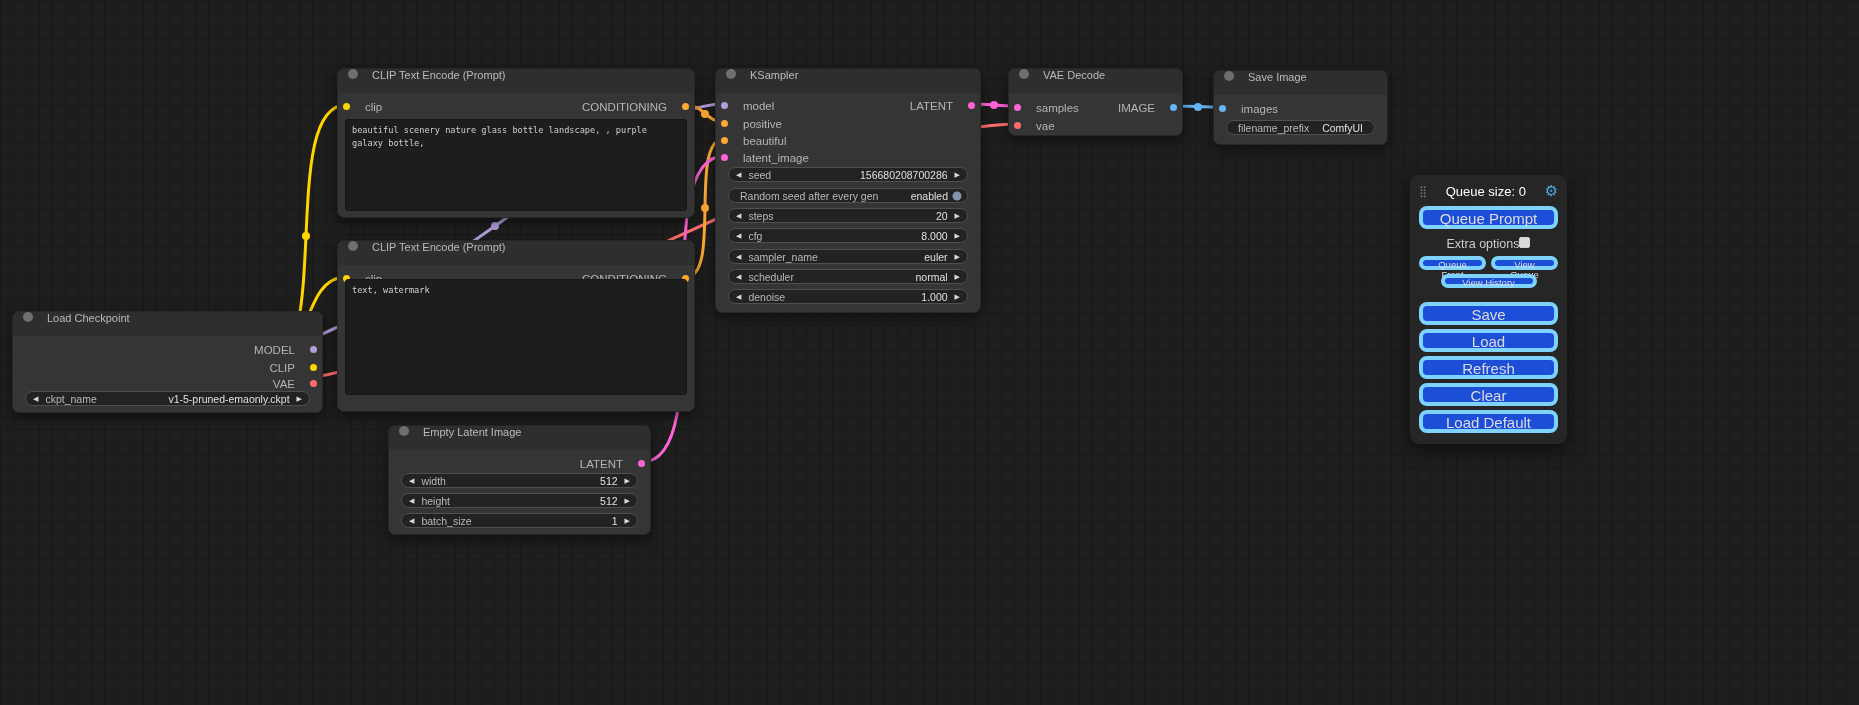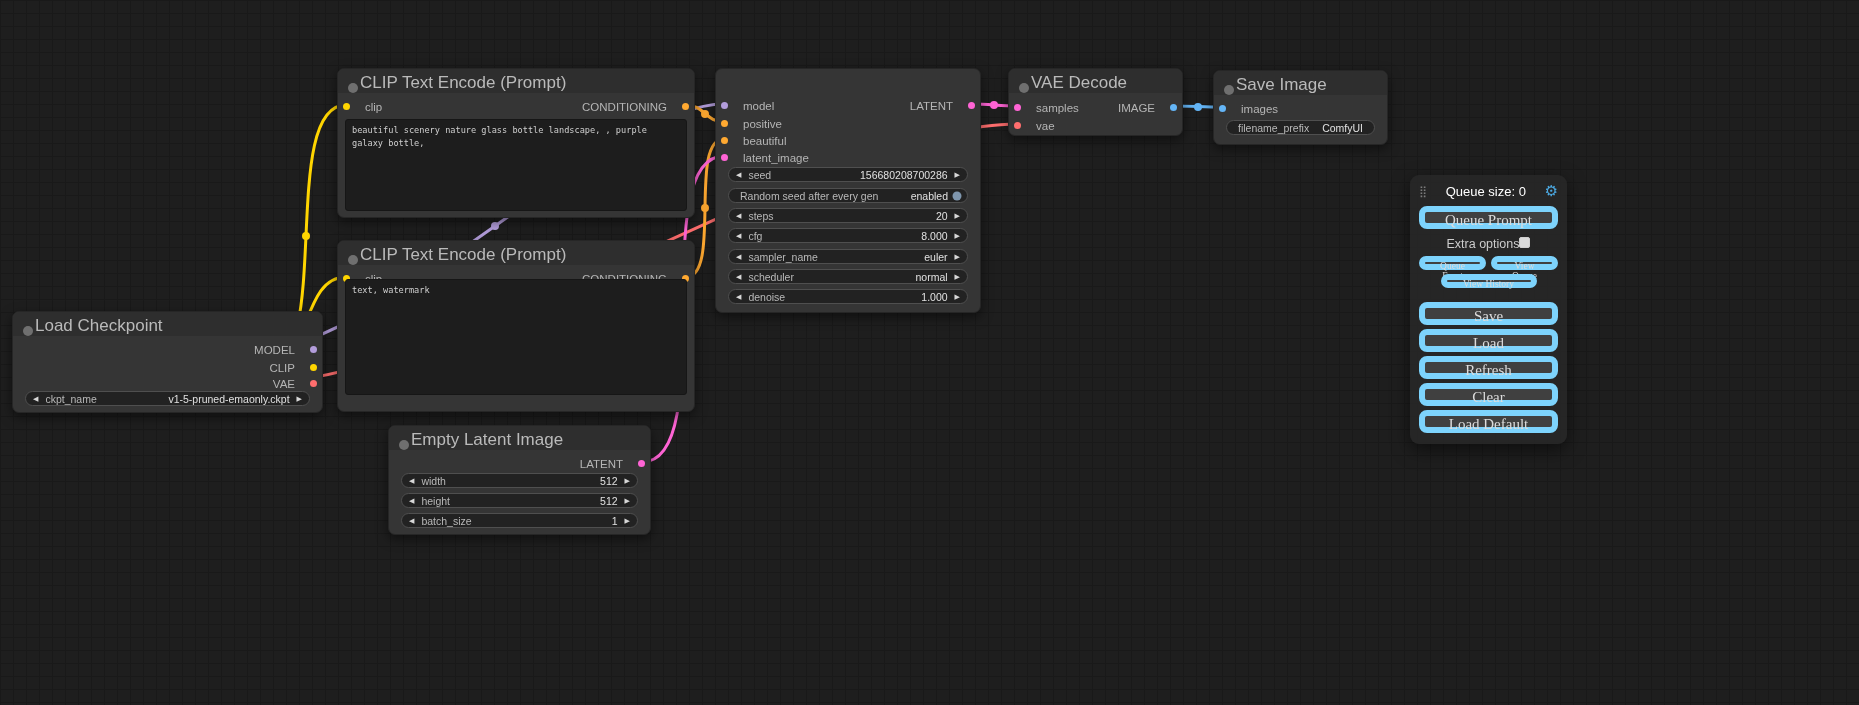--- a/index.html
+++ b/index.html
@@ -15,22 +15,22 @@
     background-size:13px 13px,13px 13px,130px 130px,130px 130px;
   }
   svg.wires { position:absolute; left:0; top:0; z-index:1; }
   svg.wires path { fill:none; stroke-width:3; stroke-linecap:round; }
   .node {
     position:absolute; z-index:2; background:#353535; border-radius:7px;
     border:1px solid #262626; box-shadow:0 4px 12px rgba(0,0,0,.5);
   }
   .node-title {
     height:24px; background:#2e2e2e; border-radius:6px 6px 0 0;
-    display:flex; align-items:flex-end; gap:2px; padding:0 10px;
-    font-size:17px; color:#bababa;
+    display:flex; align-items:flex-start; gap:14px; padding:0 10px;
+    font-size:11px; color:#bababa;
   }
   .collapse-dot { width:10px; height:10px; border-radius:50%; background:#6f6f6f; flex:none; }
   .slot { position:absolute; display:flex; align-items:center; gap:14px; height:17px; font-size:11.5px; color:#b5b5b5; white-space:nowrap; }
   .slot.in { left:4px; } .slot.out { right:4px; }
   .pdot { display:block; flex:none; }
   .widget {
     position:absolute; left:12px; right:12px; height:15px;
     background:#222; border:1px solid #4f4f4f; border-radius:8px;
     display:flex; align-items:center; padding:0 7px; font-size:10.5px; color:#c6c6c6; white-space:nowrap;
   }
@@ -48,22 +48,22 @@
   .queue-panel {
     position:absolute; left:1410px; top:175px; width:157px; z-index:3;
     background:rgba(38,38,38,.97); border-radius:9px; box-shadow:0 6px 18px rgba(0,0,0,.55);
     padding:7px 9px 11px; display:flex; flex-direction:column;
   }
   .qp-header { display:flex; align-items:center; margin-bottom:6px; }
   .drag-handle { color:#7d7d7d; font-size:11px; cursor:grab; }
   .queue-size { flex:1; text-align:center; color:#ffffff; font-size:13px; }
   .gear { color:#4ba8e1; font-size:15px; cursor:pointer; }
   .qp-btn {
-    background:#404040; border:6px solid #7dd3fc; border-radius:8px;
-    color:#dcdcdc; font-family:Liberation Serif, serif; cursor:pointer; display:block;
+    background:#1d4ed8; border:4px solid #7dd3fc; border-radius:8px;
+    color:#dcdcdc; font-family:Liberation Sans, sans-serif; cursor:pointer; display:block;
   }
   .qp-btn.big { height:23px; font-size:15px; width:100%; }
   .extra-row { display:flex; align-items:flex-start; justify-content:center; margin:8px 0 5px; color:#cccccc; font-size:12.5px; }
   .checkbox { width:11px; height:11px; border:1px solid #cfcfcf; background:#dadada; border-radius:2px; cursor:pointer; flex:none; }
   .small-row { display:flex; gap:5px; justify-content:center; margin-bottom:4px; }
   .qp-btn.small { height:14px; font-size:9.5px; padding:0 6px; border-radius:7px; flex:1; line-height:1; }
   .small-row.center .qp-btn.small { flex:none; width:96px; }
   .big-stack { display:flex; flex-direction:column; gap:4px; margin-top:10px; }
 </style>
 </head>
@@ -188,20 +188,24 @@
     </div>
     <div class="widget" style="top:87px">
       <span class="warrow">◀</span>
       <span class="wlabel">batch_size</span>
       <span class="wvalue">1</span>
       <span class="warrow">▶</span>
     </div>
   </div>
 
   <div class="node" style="left:715px;top:68px;width:266px;height:245px">
+    <div class="node-title">
+      <span class="collapse-dot"></span>
+      <span>KSampler</span>
+    </div>
     <div class="slot in" style="top:28px">
       <svg class="pdot" width="9" height="9">
           <circle cx="4.5" cy="4.5" r="3.5" fill="#B39DDB"></circle>
         </svg>
       <span>model</span>
     </div>
     <div class="slot in" style="top:46px">
       <svg class="pdot" width="9" height="9">
           <circle cx="4.5" cy="4.5" r="3.5" fill="#FFA931"></circle>
         </svg>

